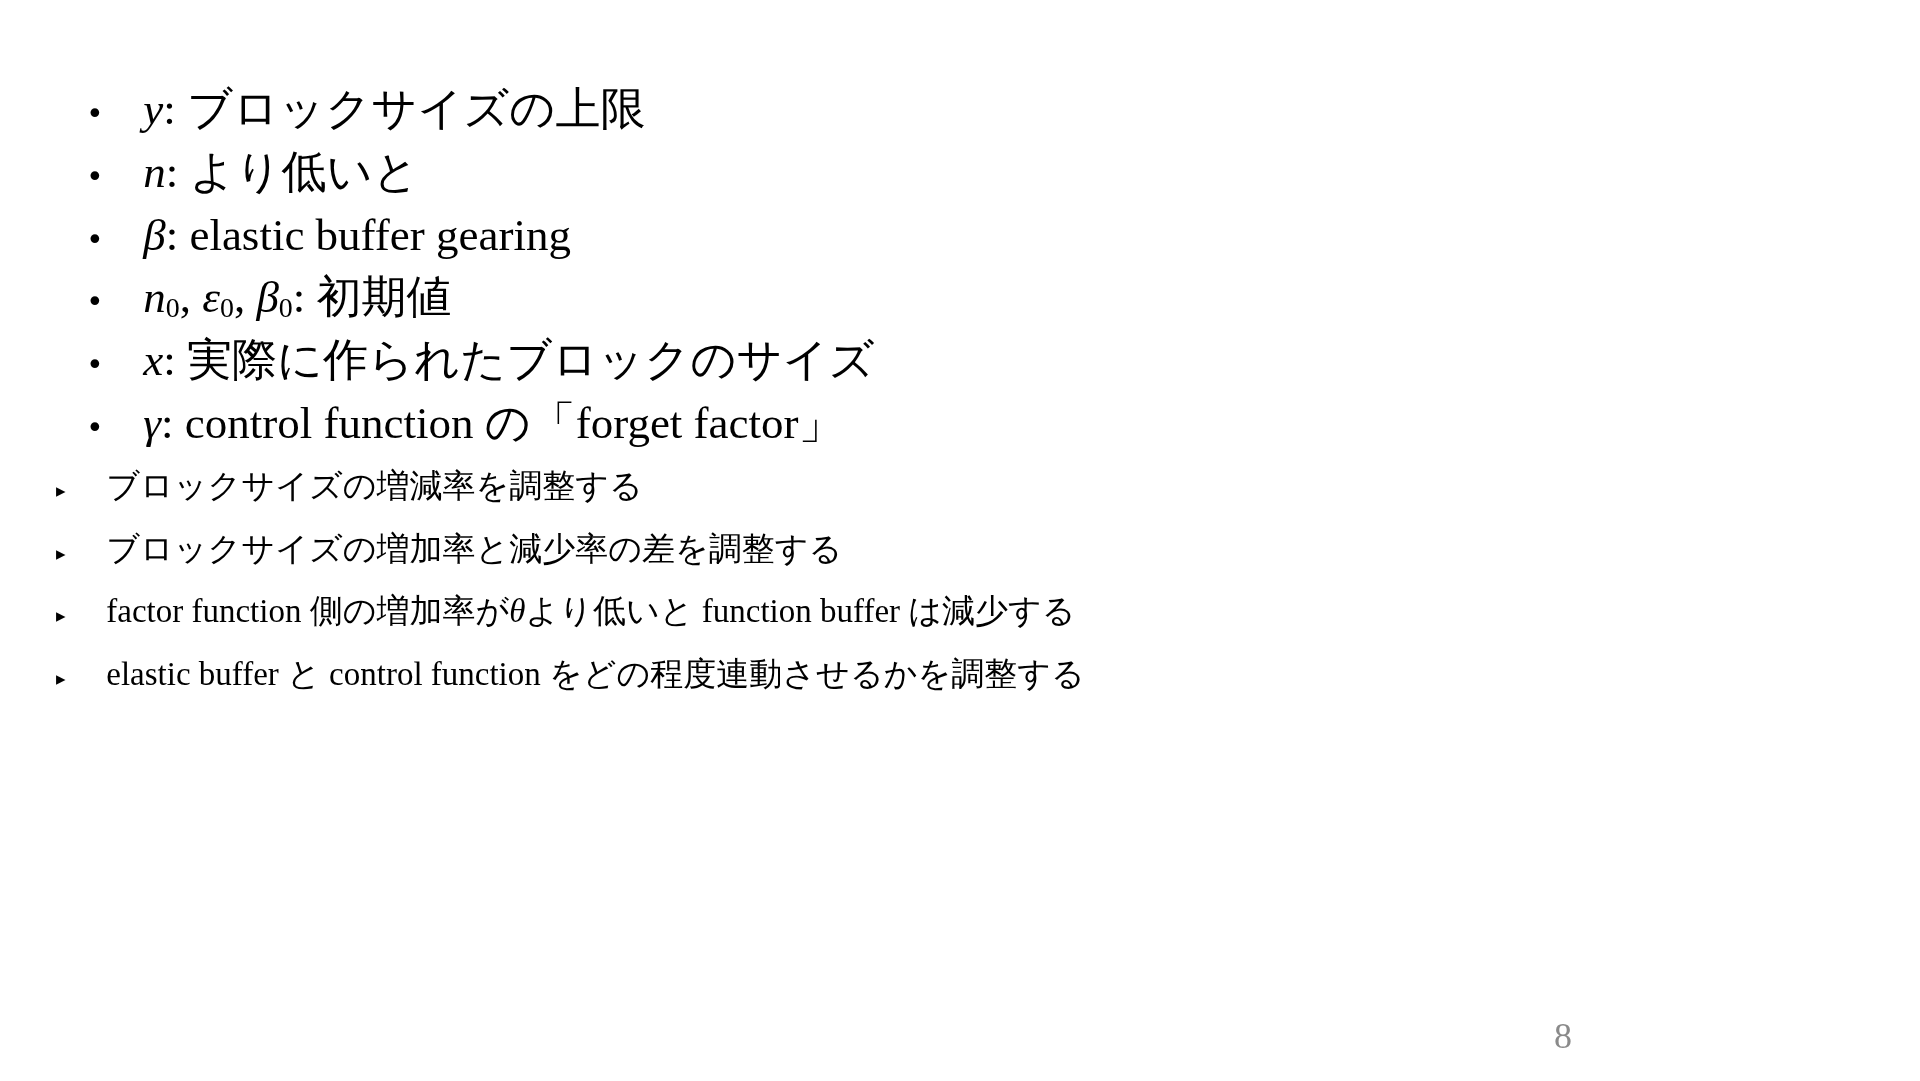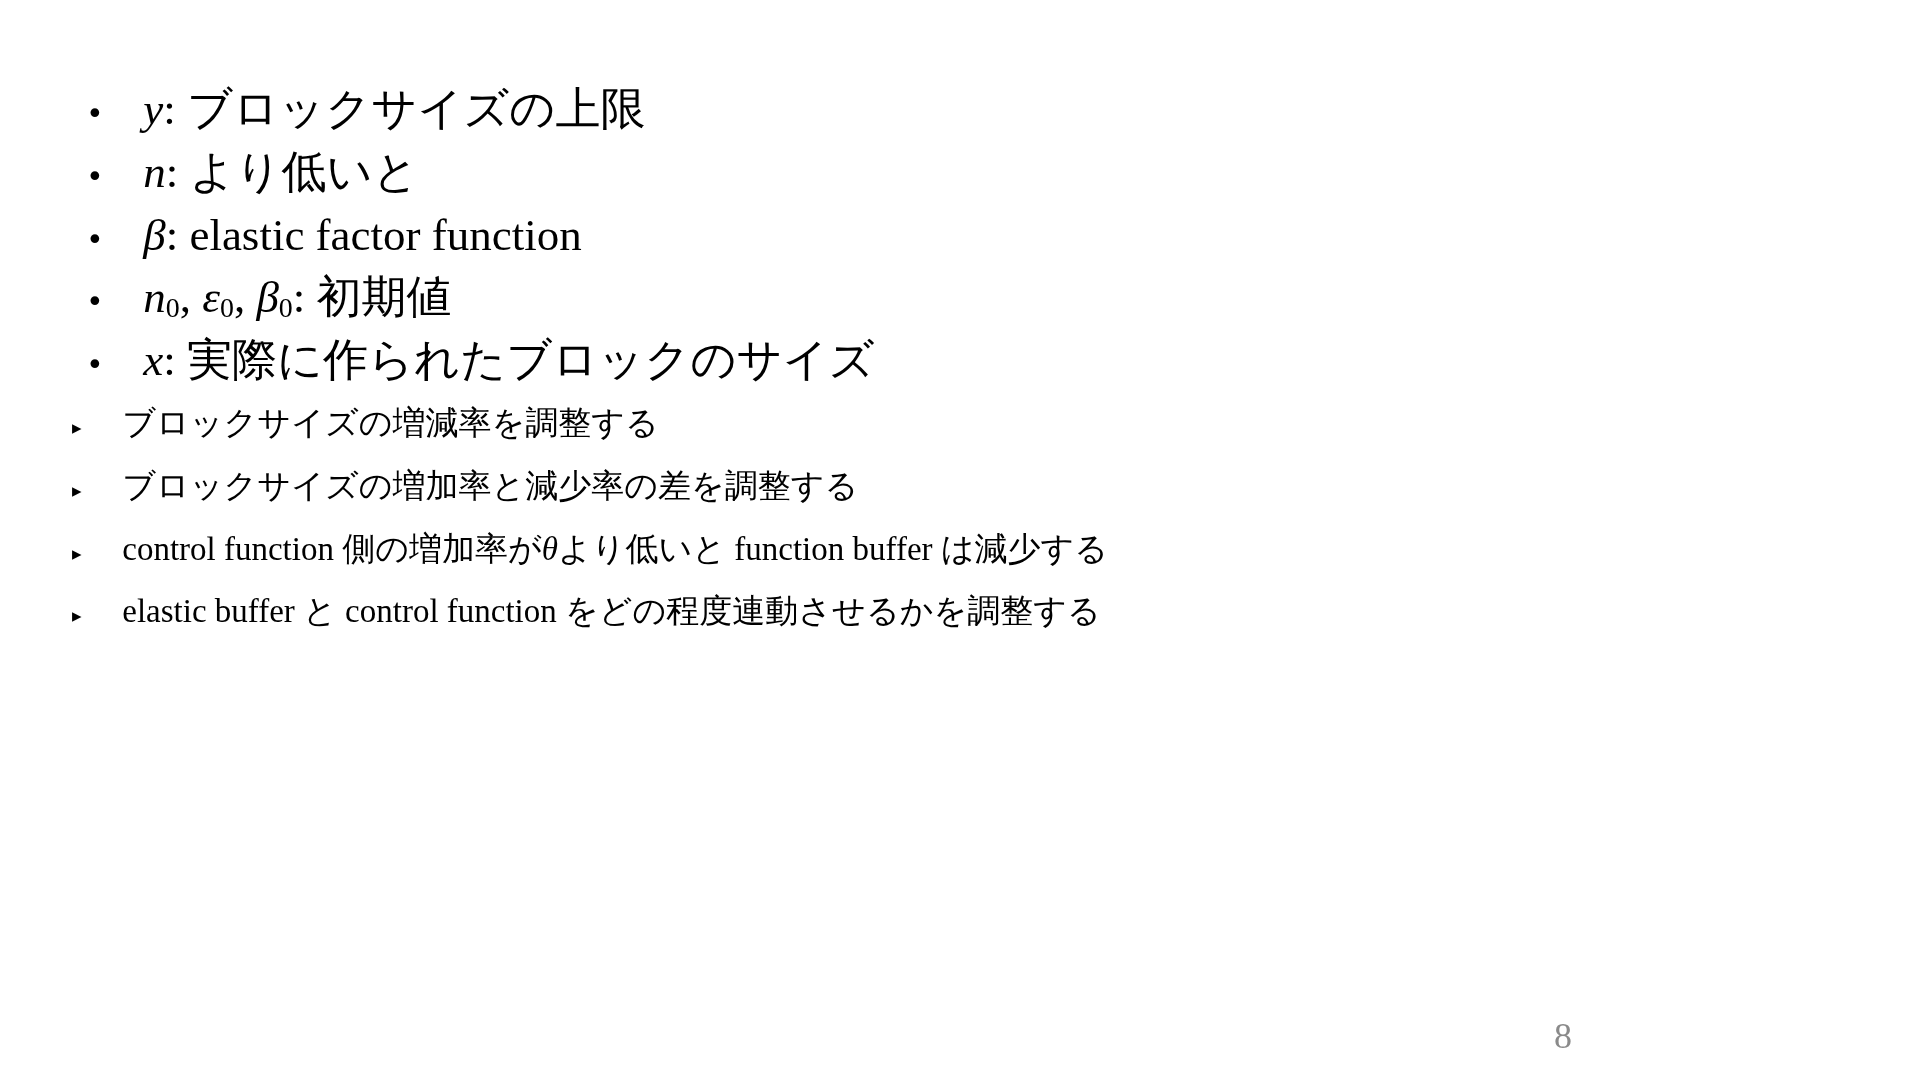--- a/index.html
+++ b/index.html
@@ -25,21 +25,21 @@
   .row {
     white-space: nowrap;
     height: 62.8px;
     line-height: 62.8px;
   }
   .row.lvl1 {
     padding-left: 86px;
     font-size: 45px;
   }
   .row.lvl2 {
-    padding-left: 72px;
+    padding-left: 56px;
     font-size: 33px;
   }
   .marker {
     display: inline-block;
     font-family: "DejaVu Sans", sans-serif;
     color: #000000;
   }
   .lvl1 > .marker {
     width: 46px;
     font-size: 30px;
@@ -81,49 +81,53 @@
   </div>
 
   <div class="row lvl1">
     <span class="marker">•</span>
     <span class="item-text"><span class="seg-math">n</span><span class="seg-plain">: より低いと</span></span>
   </div>
 
 
   <div class="row lvl1">
     <span class="marker">•</span>
-    <span class="item-text"><span class="seg-math">β</span><span class="seg-plain">: elastic factor function</span></span>
+    <span class="item-text"><span class="seg-math">β</span><span class="seg-plain">: elastic buffer gearing</span></span>
   </div>
 
   <div class="row lvl1">
     <span class="marker">•</span>
     <span class="item-text"><span class="seg-math">n</span><span class="seg-sub">0</span><span class="seg-plain">, </span><span class="seg-math">ε</span><span class="seg-sub">0</span><span class="seg-plain">, </span><span class="seg-math">β</span><span class="seg-sub">0</span><span class="seg-plain">: 初期値</span></span>
   </div>
 
   <div class="row lvl1">
     <span class="marker">•</span>
     <span class="item-text"><span class="seg-math">x</span><span class="seg-plain">: 実際に作られたブロックのサイズ</span></span>
   </div>
 
+  <div class="row lvl1">
+    <span class="marker">•</span>
+    <span class="item-text"><span class="seg-math">γ</span><span class="seg-plain">: control function の「forget factor」</span></span>
+  </div>
 
   <div class="row lvl2">
     <span class="marker">▸</span>
     <span class="item-text"><span class="seg-plain">ブロックサイズの増減率を調整する</span></span>
   </div>
 
 
   <div class="row lvl2">
     <span class="marker">▸</span>
     <span class="item-text"><span class="seg-plain">ブロックサイズの増加率と減少率の差を調整する</span></span>
   </div>
 
 
   <div class="row lvl2">
     <span class="marker">▸</span>
-    <span class="item-text"><span class="seg-plain">control function 側の増加率が</span><span class="seg-math">θ</span><span class="seg-plain">より低いと function buffer は減少する</span></span>
+    <span class="item-text"><span class="seg-plain">factor function 側の増加率が</span><span class="seg-math">θ</span><span class="seg-plain">より低いと function buffer は減少する</span></span>
   </div>
 
 
   <div class="row lvl2">
     <span class="marker">▸</span>
     <span class="item-text"><span class="seg-plain">elastic buffer と control function をどの程度連動させるかを調整する</span></span>
   </div>
 </div>
   <div class="page-number" style="color: rgb(138, 138, 138);">8</div>
 </div>

